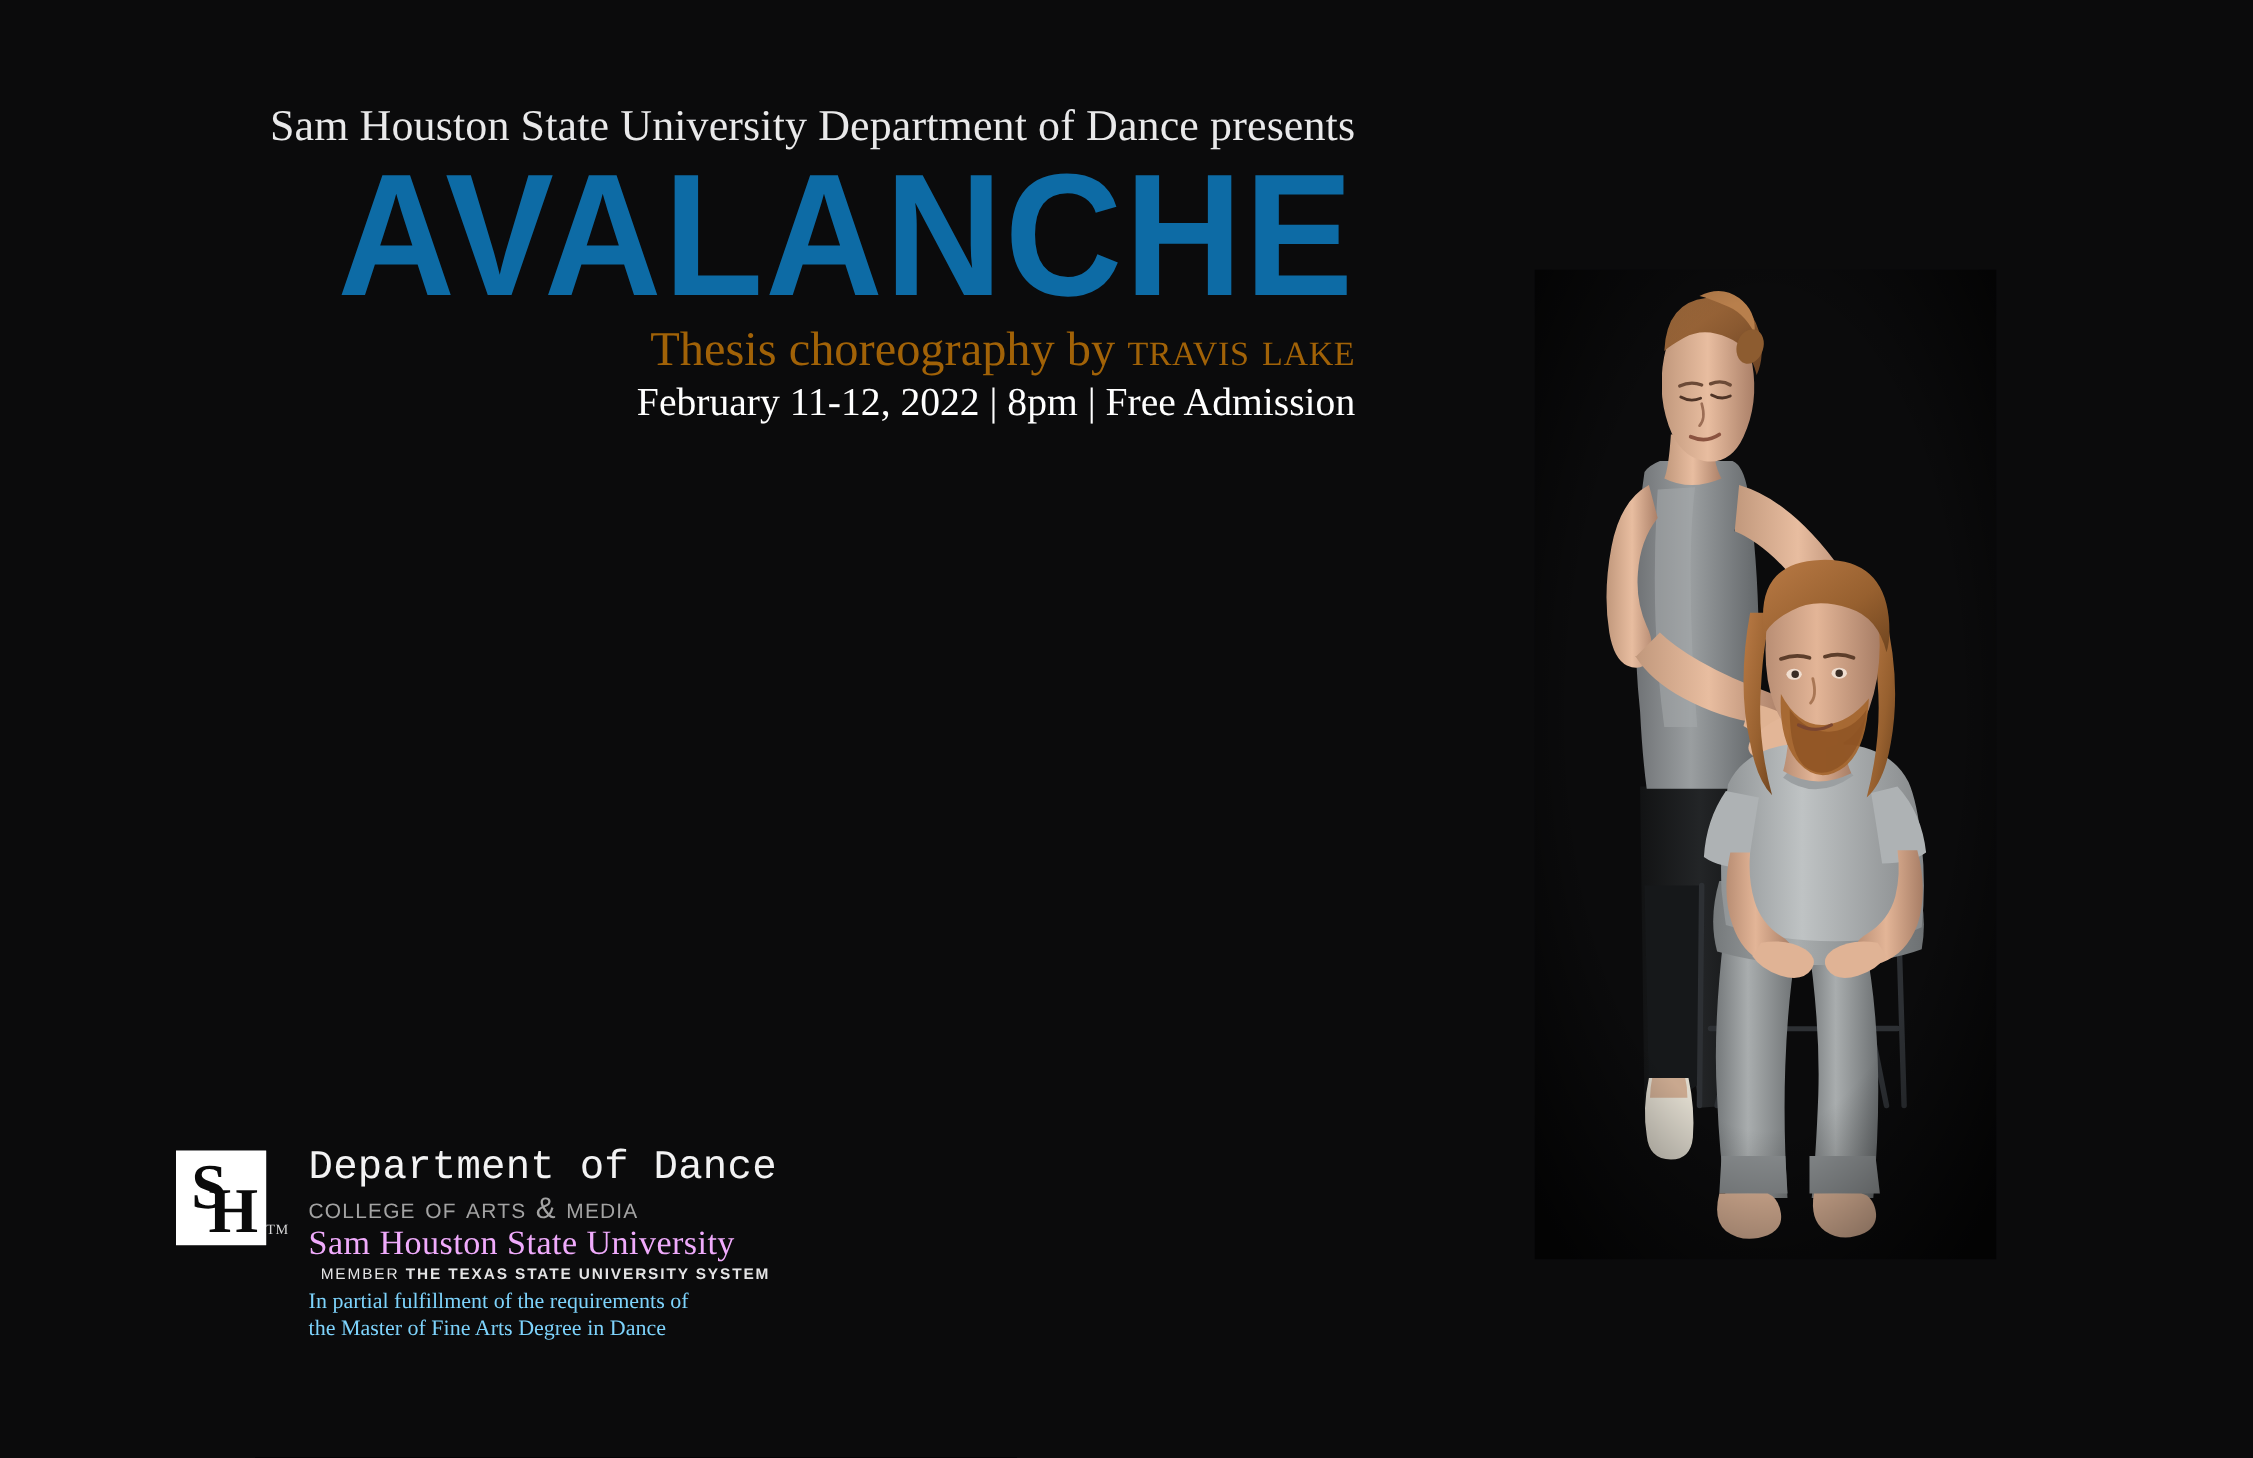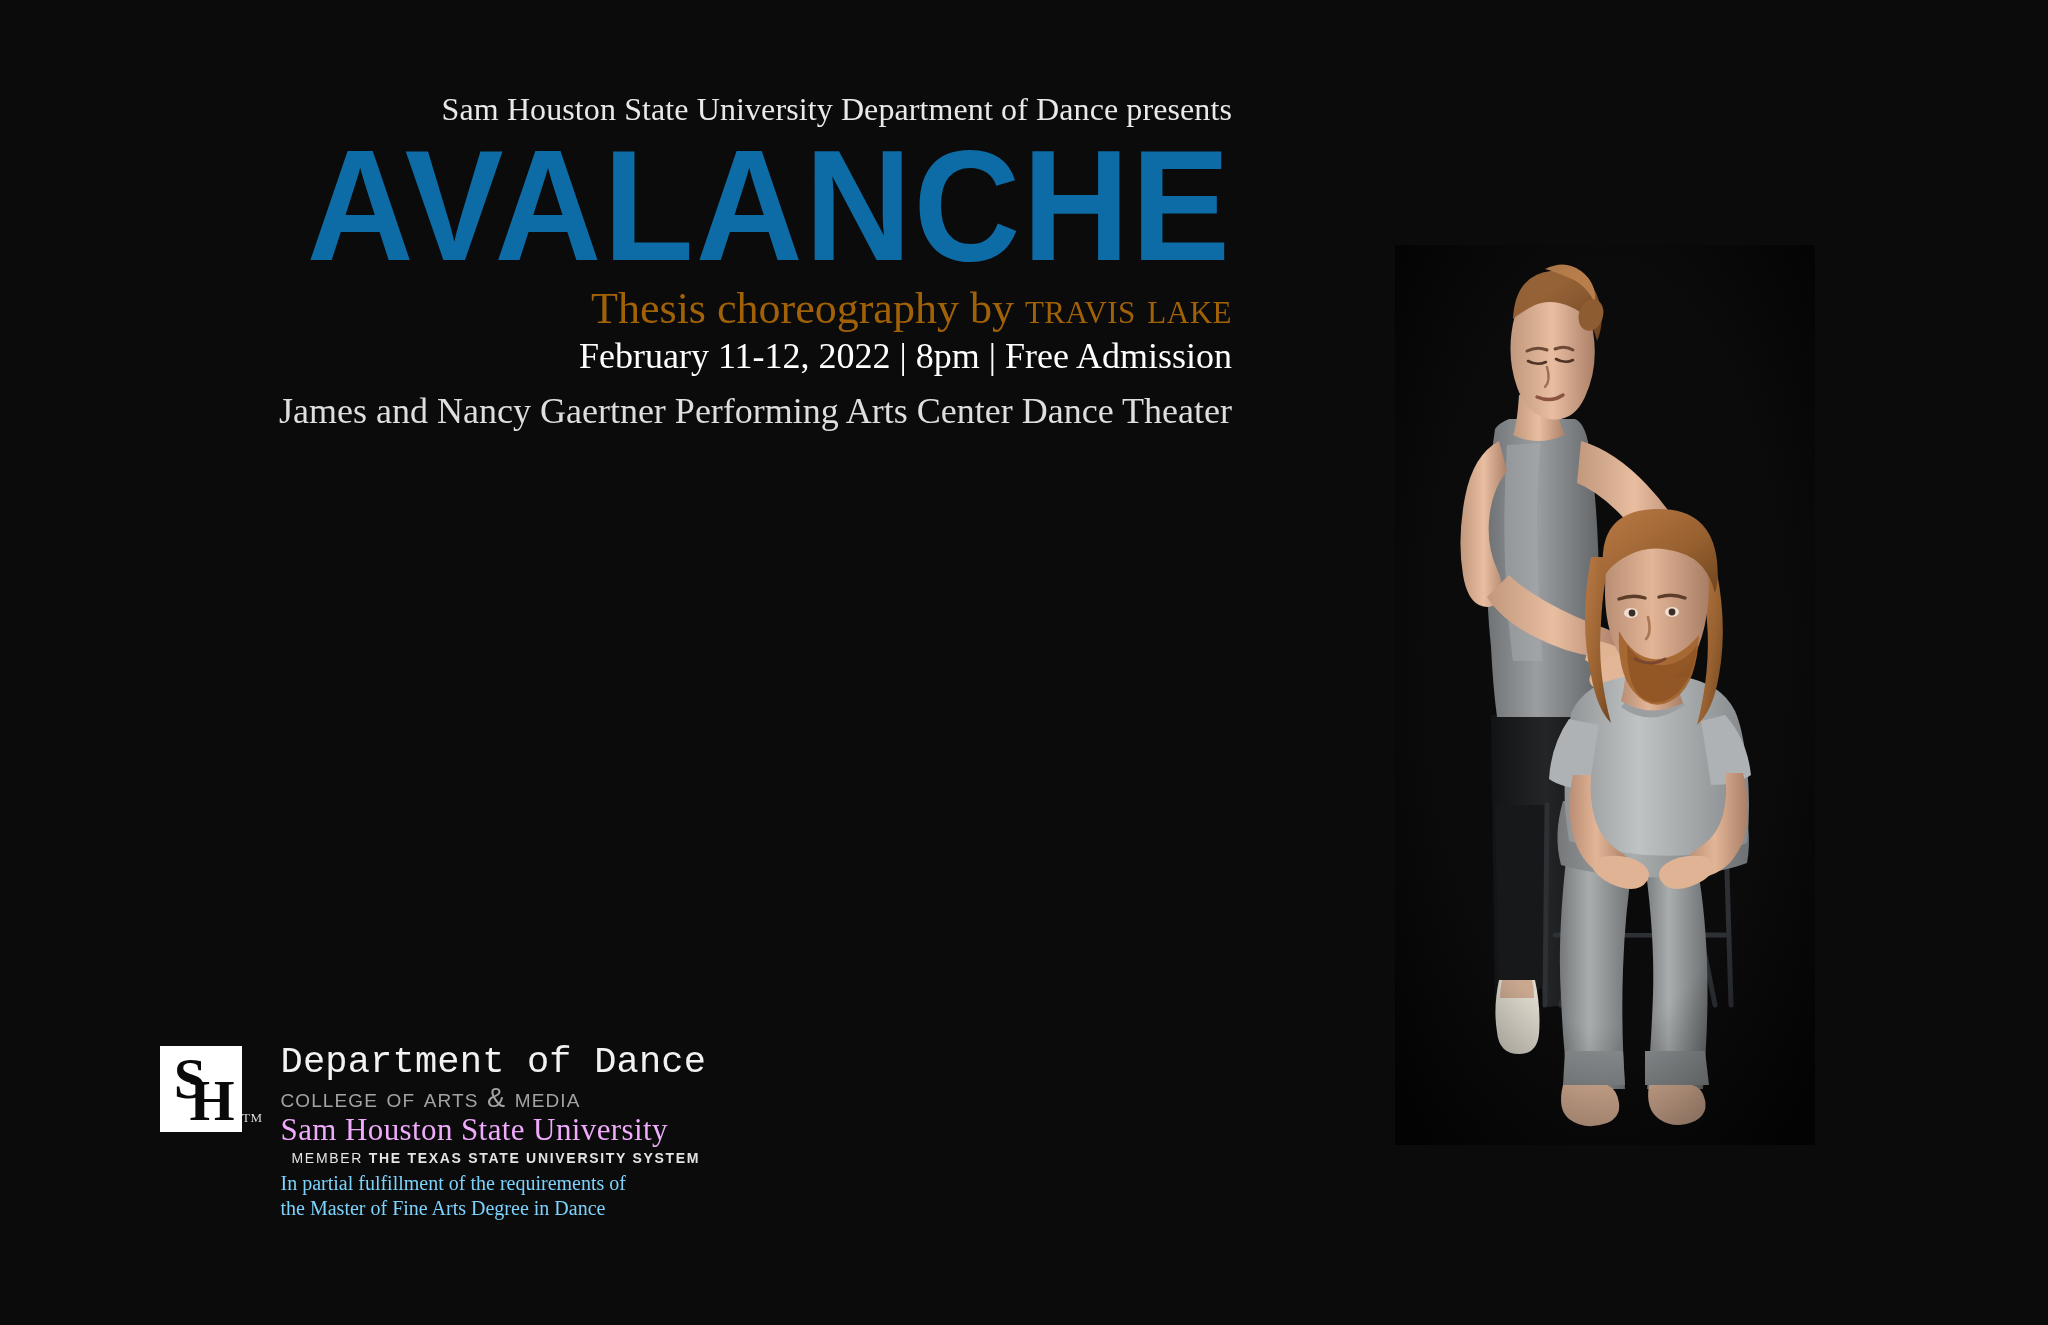--- a/index.html
+++ b/index.html
@@ -23,21 +23,21 @@
     position: absolute;
     left: 0;
     top: 92px;
     width: 1232px;
     text-align: right;
     padding-right: 0;
   }
 
   .presenter {
     font-family: "Liberation Serif", "DejaVu Serif", serif;
-    font-size: 32px;
+    font-size: 40px;
     line-height: 1.1;
     color: #e9e9ea;
     letter-spacing: 0.1px;
     padding-right: 0;
     margin: 0 0 6px 0;
     white-space: nowrap;
     text-align: right;
     padding-left: 36px;
   }
 
@@ -195,21 +195,20 @@
     <div class="presenter">Sam Houston State University Department of Dance presents</div>
 
     <div class="big-title">AVALANCHE</div>
 
     <div class="line-choreo">
       <span>Thesis choreography by </span><span class="smallcaps">Travis Lake</span>
     </div>
 
     <div class="line-date">February 11-12, 2022 | 8pm | Free Admission</div>
 
-    <div class="line-venue">James and Nancy Gaertner Performing Arts Center Dance Theater</div>
   </div>
 
   <div class="logo-block">
 
     <div class="logo-mark-wrap">
       <div class="logo-mark">
         <svg viewBox="0 0 82 86" xmlns="http://www.w3.org/2000/svg" aria-hidden="true">
           <rect x="0" y="0" width="82" height="86" fill="#ffffff"></rect>
           <text x="30" y="52" font-family="Liberation Serif, DejaVu Serif, serif" font-size="58" font-weight="700" fill="#0a0a0a" text-anchor="middle">S</text>
           <text x="52" y="74" font-family="Liberation Serif, DejaVu Serif, serif" font-size="58" font-weight="700" fill="#0a0a0a" text-anchor="middle">H</text>

